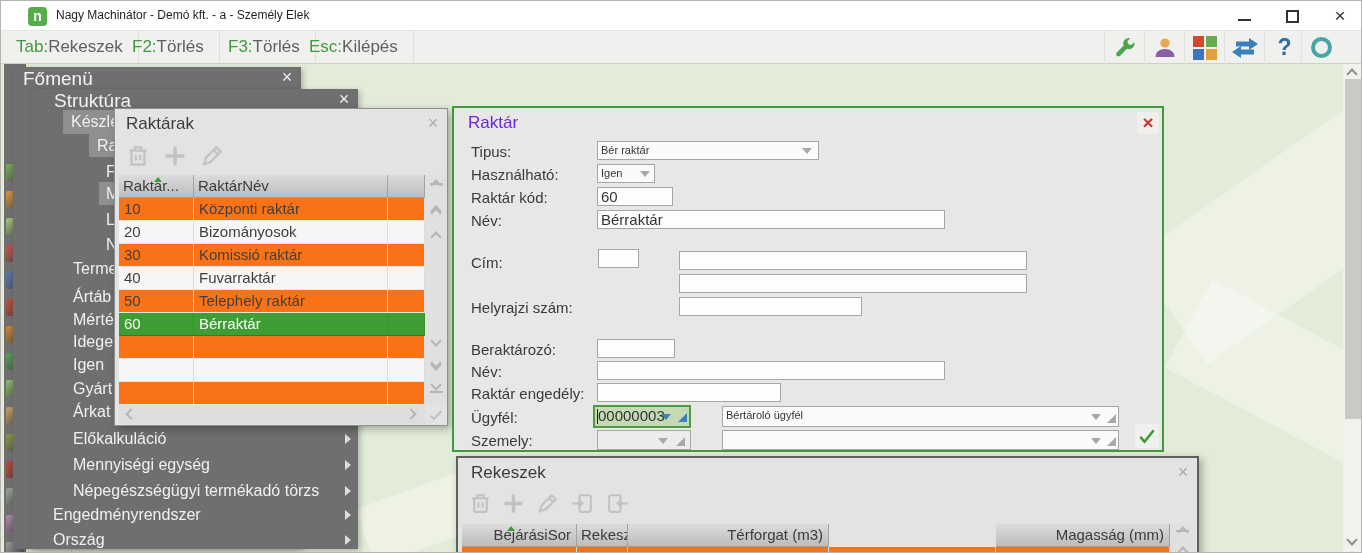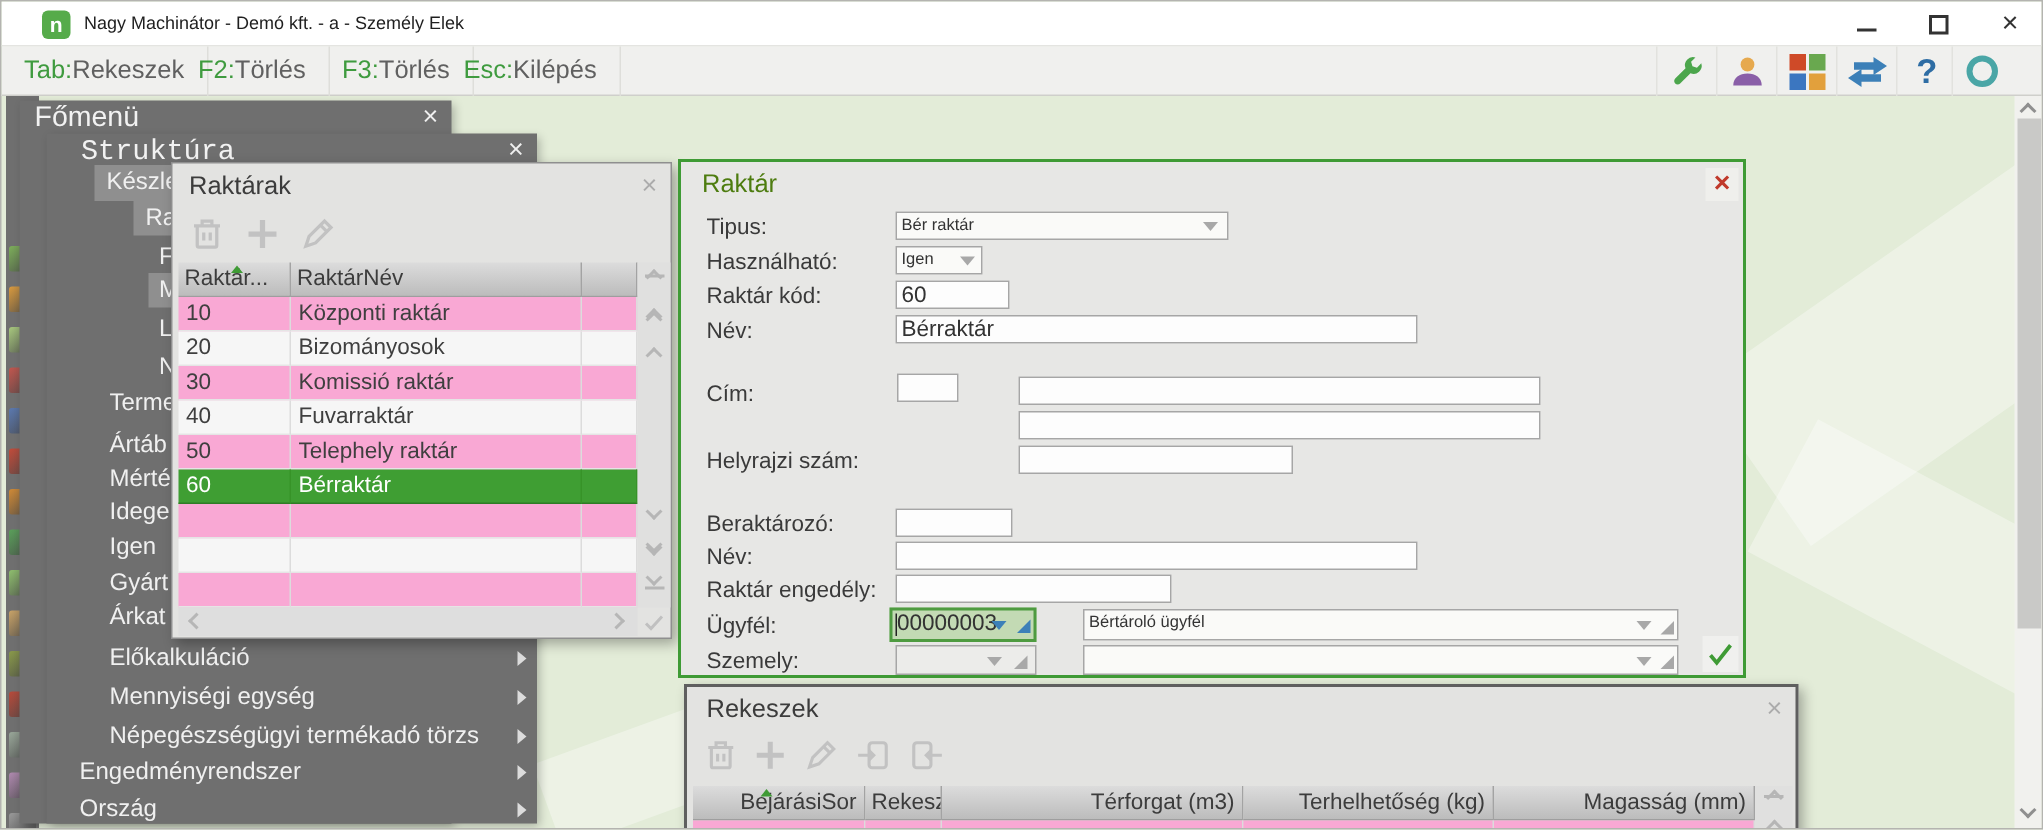--- a/index.html
+++ b/index.html
@@ -55,28 +55,28 @@
   .wtitle { position:absolute; font-size:17px; color:#3c3c3c; }
   .wclose { position:absolute; font-size:18px; color:#ababab; width:20px; text-align:center; }
   .tool { position:absolute; }
 
   
   .hcell { position:absolute; height:23px; background:linear-gradient(#dcdcdc,#bcbcbc); border-right:1px solid #a3a3a3; border-bottom:1px solid #9e9e9e; font-size:15px; color:#3c3c3c; padding:2px 5px 0 4px; white-space:nowrap; overflow:hidden; }
   .hr-right { text-align:right; }
   .sortup { position:absolute; width:0; height:0; border-left:4px solid transparent; border-right:4px solid transparent; border-bottom:5px solid #3f9b35; }
   .rrow { position:absolute; display:flex; height:23px; font-size:15px; color:#3f3f3f; }
   .rrow .c { border-right:1px solid #dcdcdc; border-bottom:1px solid #e5e5e5; padding:2px 0 0 5px; overflow:hidden; white-space:nowrap; height:23px; }
-  .row-a .c { background:#f9a8d4; } .row-b .c { background:#f6f6f6; }
+  .row-a .c { background:#f97316; } .row-b .c { background:#f6f6f6; }
   .row-sel .c { background:#3f9e33; color:#ffffff; border-right-color:#379328; border-bottom-color:#2f7d26; }
   .sstrip { position:absolute; background:#e0e0df; display:flex; flex-direction:column; align-items:center; }
   .hscroll { position:absolute; background:#dedede; }
 
   
   .rpanel { position:absolute; left:451px; top:42px; width:712px; height:346px; background:#e7e7e5; border:2px solid #3f9b35; }
-  .rptitle { position:absolute; left:14px; top:5px; color:#4d7c0f; font-size:17px; }
+  .rptitle { position:absolute; left:14px; top:5px; color:#6d28d9; font-size:17px; }
   .rpclose { position:absolute; left:683px; top:4px; color:#c0392b; font-size:19px; font-weight:bold; width:22px; text-align:center; background:#efefec; }
   .flabel { position:absolute; font-size:15px; color:#3a3a3a; white-space:nowrap; }
   .finput { position:absolute; background:#fdfdfd; border:1px solid #a6a6a6; font-size:15px; color:#333; padding:0 3px; line-height:17px; overflow:hidden; white-space:nowrap; }
   .fcombo { position:absolute; background:#fafaf8; border:1px solid #a6a6a6; font-size:11px; color:#333; padding:0 3px; line-height:17px; overflow:hidden; white-space:nowrap; }
   .dis { background:#ececea; }
   .darr { position:absolute; width:0; height:0; border-left:5px solid transparent; border-right:5px solid transparent; border-top:6px solid #a8a8a8; }
   .darr-blue { border-top-color:#3c80b8; }
   .grip { position:absolute; width:0; height:0; border-bottom:9px solid #a8a8a8; border-left:9px solid transparent; }
   .grip-blue { border-bottom-color:#3c80b8; }
   .ugy { background:#c3dab4; border:2px solid #4e9b40; }
@@ -177,21 +177,21 @@
         <div class="strip-icon" style="background: linear-gradient(135deg, rgb(154, 168, 154), rgba(0, 0, 0, 0.35));"></div>
         <div class="strip-icon" style="background: linear-gradient(135deg, rgb(176, 138, 176), rgba(0, 0, 0, 0.35));"></div>
         <div class="strip-icon" style="background: linear-gradient(135deg, rgb(154, 154, 154), rgba(0, 0, 0, 0.35));"></div>
       </div>
 
     <div class="dpanel" style="left:12px; top:3px; width:288px; height:482px;"></div>
     <div class="dpanel" style="left:30px; top:25px; width:327px; height:460px;"></div>
 
     <div class="ptitle" style="left:22px; top:4px;">Főmenü</div>
     <div class="pclose" style="left:276px; top:3px;">×</div>
-    <div class="ptitle" style="left:53px; top:26px;font-family:Liberation Mono, monospace;">Struktúra</div>
+    <div class="ptitle" style="left:53px; top:26px;">Struktúra</div>
     <div class="pclose" style="left:333px; top:25px;">×</div>
 
     <div class="hlbar" style="left:62px; top:46px; width:58px; height:24px;"></div>
     <div class="hlbar" style="left:88px; top:70px; width:32px; height:23px;"></div>
     <div class="hlbar" style="left:98px; top:118px; width:22px; height:23px;"></div>
 
     <div class="titem" style="left:70px; top:49px;">Készle</div>
     <div class="titem" style="left:96px; top:73px;">Rakt</div>
     <div class="titem" style="left:105px; top:99px;">Fel</div>
     <div class="titem" style="left:105px; top:121px;">Mó</div>
@@ -410,21 +410,20 @@
         <svg class="ic" width="25" height="25" viewBox="0 0 24 24" fill="none" stroke="#c2c2c2" stroke-width="2">
             <rect x="4" y="4" width="11" height="16" rx="2"></rect>
             <path d="M22 12H12M15 9l-3 3 3 3"></path>
           </svg>
       </div>
 
       <div class="hcell hr-right" style="left:4px; top:66px; width:115px;">BejárásiSor</div>
       <div class="sortup" style="left:49px; top:68px;"></div>
       <div class="hcell" style="left:119px; top:66px; width:51px;">Rekesz...</div>
       <div class="hcell hr-right" style="left:170px; top:66px; width:201px;">Térforgat (m3)</div>
-      <div class="hcell hr-right" style="left:371px; top:66px; width:167px;">Terhelhetőség (kg)</div>
       <div class="hcell hr-right" style="left:538px; top:66px; width:174px;">Magasság (mm)</div>
 
       <div class="rrow row-a" style="left:4px; top:89px; width:708px;">
         <div class="c" style="width:115px"></div>
           <div class="c" style="width:51px"></div>
           <div class="c" style="width:201px"></div>
           <div class="c" style="width:167px"></div>
           <div class="c" style="flex:1"></div>
       </div>
 

